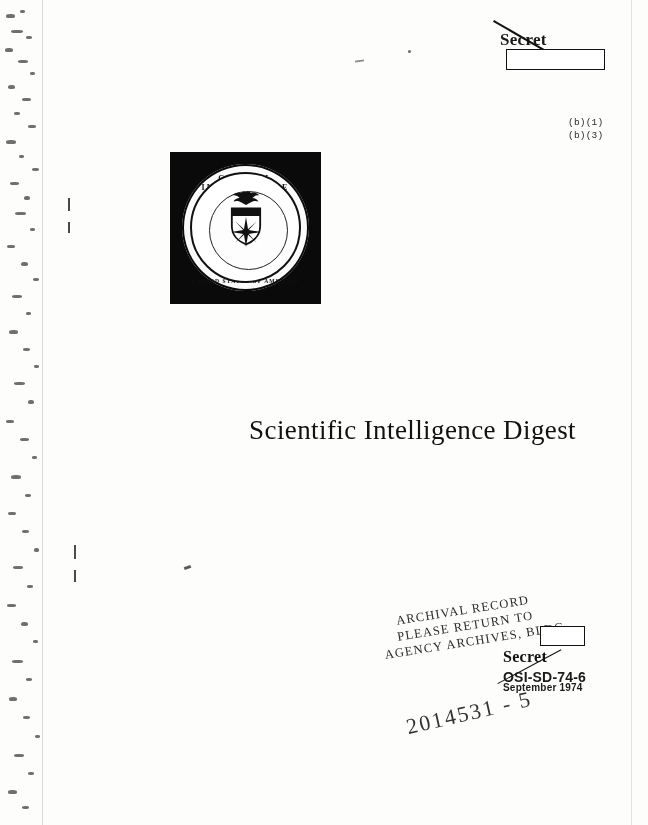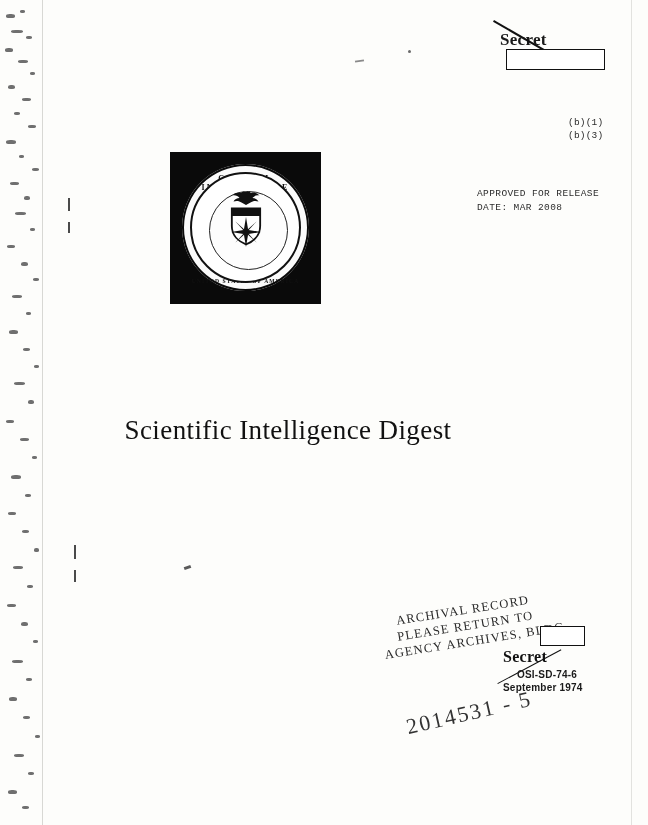--- a/index.html
+++ b/index.html
@@ -201,21 +201,21 @@
     width: 40px;
     height: 40px;
   }
 
   
   .doc-title {
     position: absolute;
     left: 0;
     top: 415px;
     width: 576px;
-    text-align: center;
+    text-align: right;
     font-family: "Liberation Serif", serif;
     font-size: 27px;
     color: #111;
     letter-spacing: 0.4px;
   }
 
   
   .archival-stamp {
     position: absolute;
     left: 382px;
@@ -272,24 +272,24 @@
     top: 38px;
     width: 72px;
     height: 1.4px;
     background: #111;
     transform: rotate(-28deg);
     transform-origin: left bottom;
   }
 
   .doc-number {
     position: absolute;
-    left: 517px;
+    left: 503px;
     top: 669px;
     font-family: "Liberation Sans", sans-serif;
-    font-size: 10px;
+    font-size: 14px;
     font-weight: bold;
     color: #1a1a1a;
     letter-spacing: 0.2px;
   }
   .doc-date {
     position: absolute;
     left: 503px;
     top: 682px;
     font-family: "Liberation Sans", sans-serif;
     font-size: 10px;
@@ -417,22 +417,20 @@
 
   <div class="classification-top">
     <span class="word">Secret</span>
   </div>
   <div class="strike"></div>
   <div class="redaction-box-top"></div>
 
   <pre class="exemption-codes">(b)(1)
 (b)(3)</pre>
 
-  <pre class="release-block">APPROVED FOR RELEASE
-DATE: MAR 2008</pre>
 
   <div class="seal-frame">
     <div class="seal-outer">
       <div class="seal-text-top">CENTRAL INTELLIGENCE AGENCY</div>
       <div class="seal-text-bottom">UNITED STATES OF AMERICA</div>
       <div class="seal-ring">
         <div class="seal-inner"></div>
         <svg class="eagle" viewBox="0 0 60 36">
           <path d="M30 4 C26 2 22 3 20 6 C14 4 7 6 3 11 C9 10 14 12 17 16 C12 16 7 19 5 23 C11 21 17 22 21 25 L30 30 L39 25 C43 22 49 21 55 23 C53 19 48 16 43 16 C46 12 51 10 57 11 C53 6 46 4 40 6 C38 3 34 2 30 4 Z" fill="#111"></path>
         </svg>

